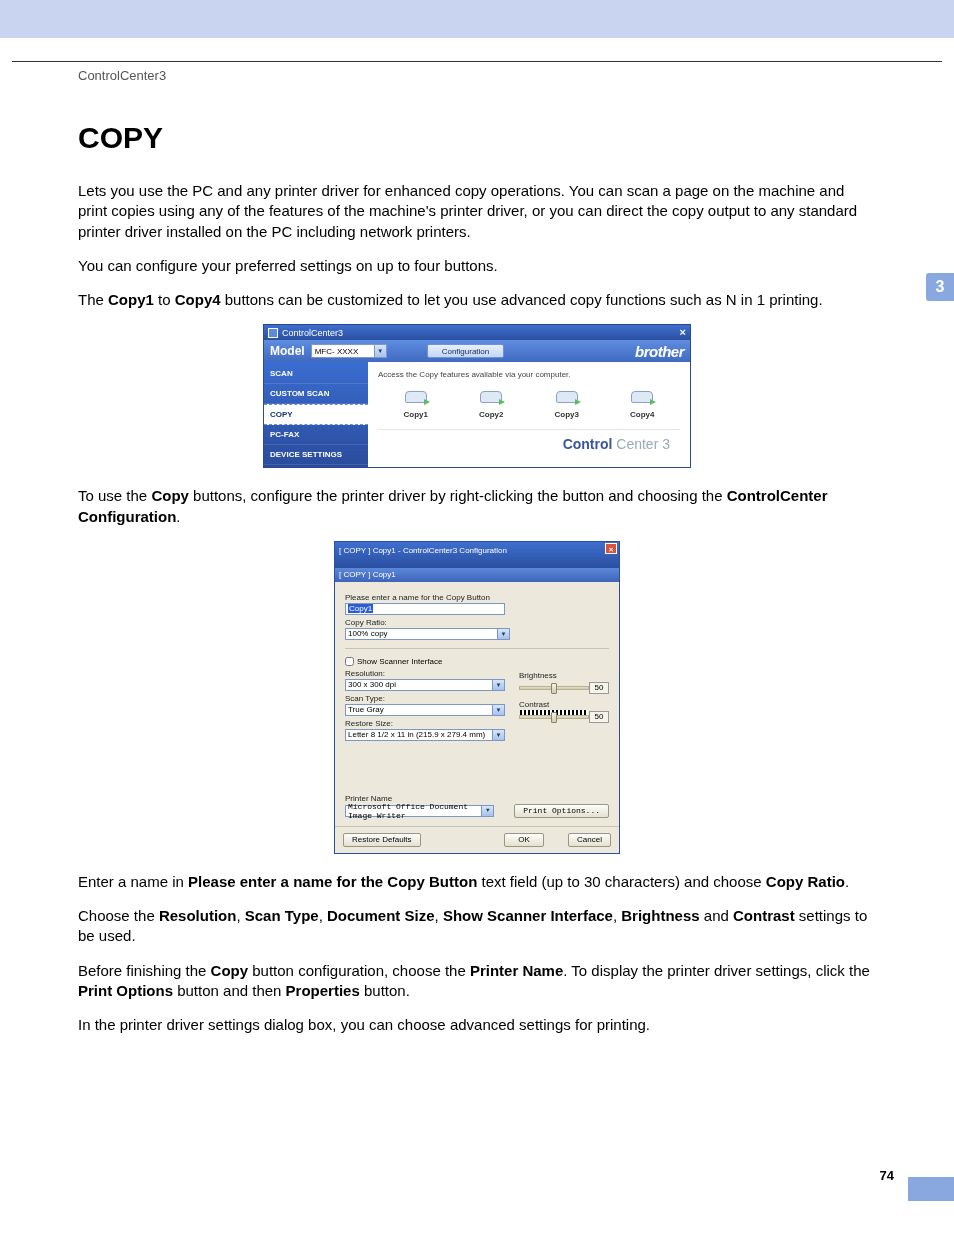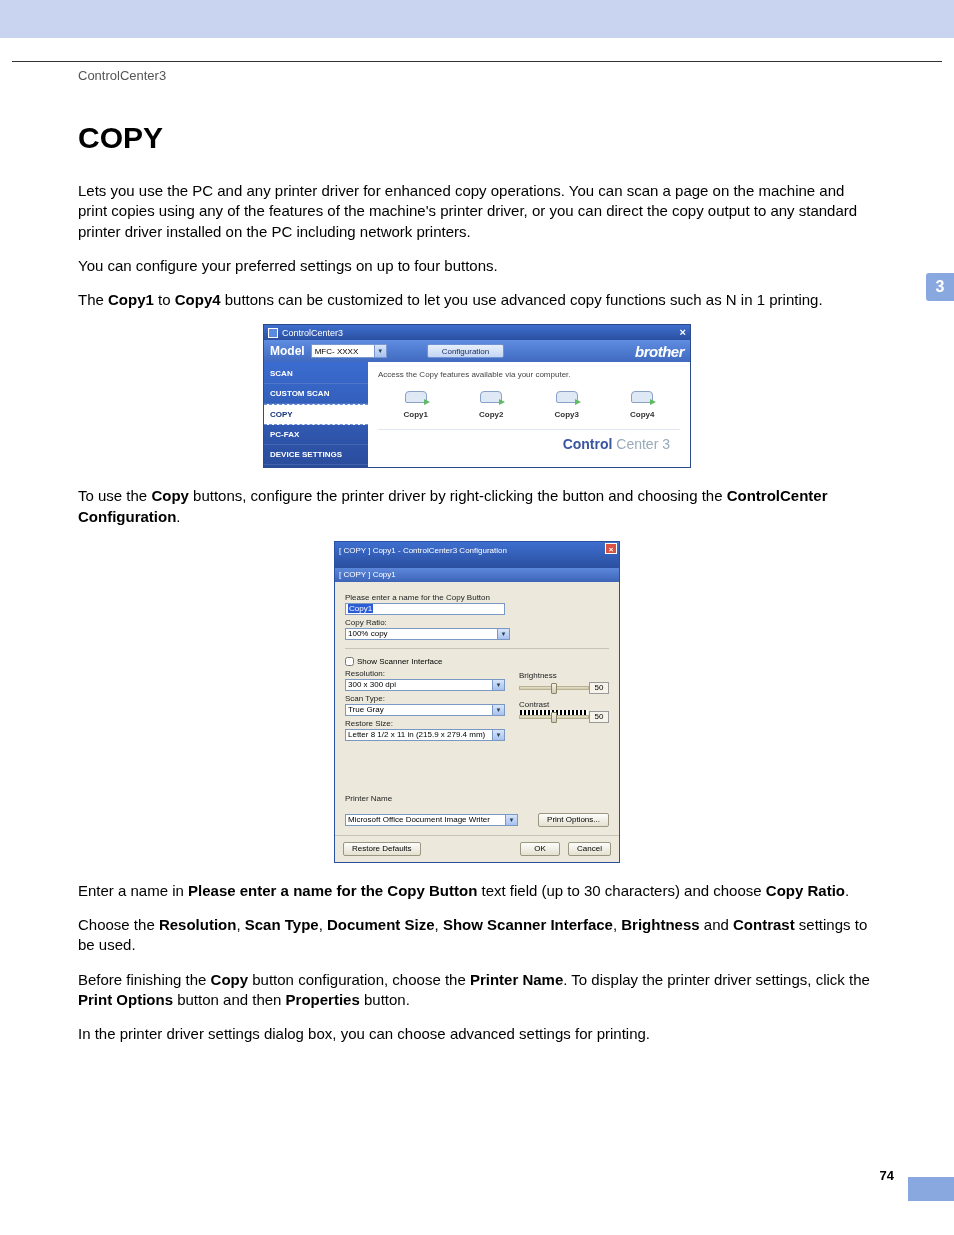--- a/index.html
+++ b/index.html
@@ -232,21 +232,21 @@
   .cfg-buttons {
     border-top: 1px solid #c8c4b4;
     padding: 6px 8px; display: flex; gap: 6px; justify-content: space-between;
   }
   .winbtn {
     font-size: 8px; padding: 1px 8px; height: 14px;
     background: linear-gradient(#fdfdfb,#e4e1d0);
     border: 1px solid #9a9682; border-radius: 2px;
     display: flex; align-items: center; cursor: pointer;
   }
-  .prn-row { display:flex; gap:20px; align-items:center; margin-top:10px;}
+  .prn-row { display:flex; gap:20px; align-items:center; margin-top:1px;font-family:Liberation Mono, monospace;}
   .name-highlight { background:#2a5cd6; color:#fff; padding:0 1px; }
 </style>
 </head>
 <body>
 
 <div class="top-band"></div>
 <div class="header-rule"></div>
 <div class="page-header">ControlCenter3</div>
 
 <div class="content">
@@ -379,21 +379,21 @@
       <div class="prn-row">
         <div class="sel" style="flex:1">
             <span>Microsoft Office Document Image Writer</span>
             <span class="drop">▼</span>
           </div>
         <div class="winbtn" style="margin-left:auto">Print Options...</div>
       </div>
     </div>
     <div class="cfg-buttons">
       <div class="winbtn">Restore Defaults</div>
-      <div style="display:flex; gap:8px">
+      <div style="display:flex; gap:24px">
         <div class="winbtn" style="min-width:40px;justify-content:center">OK</div>
         <div class="winbtn" style="min-width:40px;justify-content:center">Cancel</div>
       </div>
     </div>
   </div>
 
   <p class="body">
     <span>Enter a name in </span><span class="b">Please enter a name for the Copy Button</span><span> text field (up to 30 characters) and choose </span><span class="b">Copy Ratio</span><span>.</span>
   </p>
 

